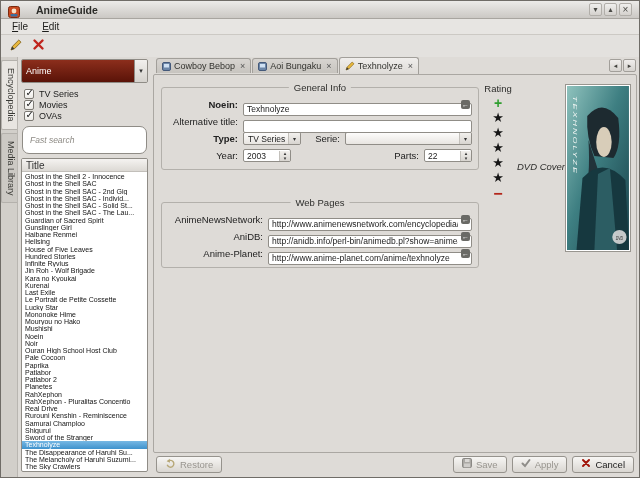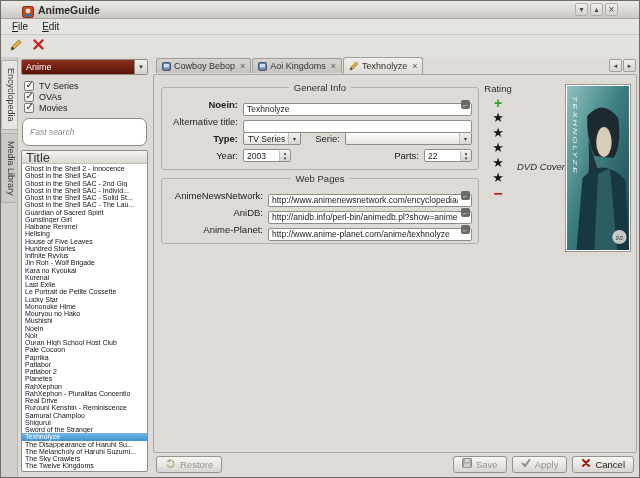--- a/index.html
+++ b/index.html
@@ -7,22 +7,22 @@
   .window {
     width:640px; height:478px;
     border:1px solid #6f6c67;
     background:#dedbd7;
     font-family:"Liberation Sans","DejaVu Sans",sans-serif;
     display:flex; flex-direction:column;
     overflow:hidden;
     color:#1c1c1c;
   }
   
-  .titlebar { height:18px; flex:none; display:flex; align-items:center; gap:4px;
-    padding:0 21px; background:linear-gradient(#ecebe9,#cbc8c4); border-bottom:1px solid #a8a5a0;}
+  .titlebar { height:18px; flex:none; display:flex; align-items:center; gap:16px;
+    padding:0 7px; background:linear-gradient(#ecebe9,#cbc8c4); border-bottom:1px solid #a8a5a0;}
   .app-icon { width:12px; height:12px; flex:none; }
   .win-title { font-size:10.5px; font-weight:bold; color:#2b2b28; }
   .win-btns { margin-left:auto; display:flex; gap:2px; }
   .win-btn { width:13px; height:13px; border-radius:2px; display:flex; align-items:center;
     justify-content:center; font-size:8px; color:#4a4a46; background:linear-gradient(#f0efed,#d4d1cd);
     border:1px solid #b1aea9; }
   .wb-min::after{content:"▾";} .wb-max::after{content:"▴";} .wb-close::after{content:"×"; font-size:10px;}
   
   .menubar { height:16px; flex:none; display:flex; align-items:center; padding-left:4px;
     background:#e7e5e2; border-bottom:1px solid #ccc9c4; }
@@ -36,40 +36,40 @@
   .body { flex:1; display:flex; min-height:0; }
   .side-strip { width:17px; flex:none; background:#d2cfca; border-right:1px solid #b9b6b1;
     display:flex; flex-direction:column; gap:3px; padding-top:3px; }
   .side-tab { writing-mode:vertical-rl; font-size:9px; color:#39settings;
     color:#3a3a36; padding:7px 1px; border:1px solid #b4b1ac; border-right:none;
     border-radius:2px 0 0 2px; background:#ccc9c4; }
   .side-tab.active { background:#e8e5e1; }
   
   .left-panel { width:133px; flex:none; display:flex; flex-direction:column;
     padding:2px 3px 5px 3px; min-height:0; }
-  .category-combo { height:16px; flex:none; display:flex; align-items:stretch;
+  .category-combo { height:24px; flex:none; display:flex; align-items:stretch;
     border:1px solid #8f8c86; border-radius:2px; overflow:hidden; margin-bottom:2px; }
   .combo-fill { flex:1; background:linear-gradient(#8c2e1c,#5a1308); color:#fff; font-size:9px;
     display:flex; align-items:center; padding-left:4px; }
   .combo-arrow-btn { width:13px; border-left:1px solid #8f8c86;
     background:linear-gradient(#f2f0ed,#d5d2cd); display:flex; align-items:center; justify-content:center; }
   .combo-arrow-btn::after { content:"▾"; font-size:7px; color:#333; }
   .filters { flex:none; padding:3px 0 2px 3px; }
   .filter-row { display:flex; align-items:center; gap:5px; height:11px; font-size:9px; }
   .checkbox { width:10px; height:10px; flex:none; border:1px solid #7d7a74; border-radius:2px;
     background:linear-gradient(#ffffff,#eceae6); position:relative; }
   .checkbox.checked::after { content:"✓"; position:absolute; left:0.5px; top:-2.5px;
     font-size:10px; font-weight:bold; color:#161616; }
   .fast-search { height:28px; flex:none; margin:3px 1px 4px 1px; border:1px solid #8f8c86;
     border-radius:7px; font-size:8.5px; padding:0 7px; font-family:inherit; color:#333; }
   .fast-search::placeholder { font-style:italic; color:#8d8a84; }
   .list-wrap { flex:1; min-height:0; border:1px solid #8f8c86; border-radius:2px; background:#fff;
     display:flex; flex-direction:column; overflow:hidden; }
   .list-header { height:13px; flex:none; display:flex; align-items:center; padding:0 4px;
-    font-size:13px; color:#333; background:linear-gradient(#f5f3f1,#dcd9d4);
+    font-size:10px; color:#333; background:linear-gradient(#f5f3f1,#dcd9d4);
     border-bottom:1px solid #c2bfba; }
   .title-list { flex:1; overflow:hidden; padding-top:1px; }
   .t-item { height:7.25px; line-height:7.25px; font-size:7px; padding:0 3px;
     white-space:nowrap; overflow:hidden; color:#121212; }
   .t-item.selected { background:linear-gradient(#77b8e4,#3f92cc); color:#fff; }
   
   .main-panel { flex:1; min-width:0; display:flex; flex-direction:column; padding:0 2px; }
   .tab-bar { height:17px; flex:none; display:flex; align-items:flex-end; padding-left:3px; }
   .tab { display:flex; align-items:center; gap:3px; height:15px; padding:0 5px; font-size:9px;
     border:1px solid #a29f9a; border-bottom:none; border-radius:3px 3px 0 0; margin-right:1px;
@@ -77,21 +77,21 @@
   .tab.active { background:linear-gradient(#f0eeec,#dedbd7); height:17px; }
   .tab-icon { display:flex; align-items:center; }
   .tab-close { font-size:9px; color:#555; margin-left:2px; line-height:9px; }
   .tab-scrollers { margin-left:auto; display:flex; gap:1px; padding:0 1px 2px 0; }
   .tab-scroller { width:13px; height:13px; border:1px solid #a29f9a; border-radius:2px;
     background:linear-gradient(#f0eeec,#d6d3cf); display:flex; align-items:center;
     justify-content:center; font-size:7px; color:#44443f; }
   .content-frame { flex:1; min-height:0; border:1px solid #aaa7a2; border-radius:2px;
     display:flex; align-items:flex-start; gap:6px; padding:8px 5px 4px 7px; background:#dedbd7; }
   
-  .form-col { flex:1; min-width:0; display:flex; flex-direction:column; gap:4px; }
+  .form-col { flex:1; min-width:0; display:flex; flex-direction:column; gap:28px; }
   .groupbox { position:relative; border:1px solid #b3b0ab; border-radius:3px;
     padding:10px 6px 3px 6px; margin-top:4px; }
   .group-title { position:absolute; top:-6px; left:50%; transform:translateX(-50%);
     background:#dedbd7; padding:0 5px; font-size:9.5px; color:#2e2e2c; white-space:nowrap; }
   .f-row { display:flex; align-items:center; gap:5px; margin-bottom:4px; }
   .f-label { width:70px; flex:none; text-align:right; font-size:9.5px; color:#222; }
   .web-label { width:95px; }
   .bold { font-weight:bold; }
   .text-field { position:relative; flex:1; height:13px; }
   .text-field input { width:100%; height:100%; border:1px solid #908d87; border-radius:2px;
@@ -189,25 +189,25 @@
         <span class="combo-fill">Anime</span>
         <span class="combo-arrow-btn"></span>
       </div>
       <div class="filters" id="filters">
           <div class="filter-row">
             <span class="checkbox checked"></span>
             <span>TV Series</span>
           </div>
           <div class="filter-row">
             <span class="checkbox checked"></span>
-            <span>OVAs</span>
+            <span>Movies</span>
           </div>
           <div class="filter-row">
             <span class="checkbox checked"></span>
-            <span>Movies</span>
+            <span>OVAs</span>
           </div>
         </div>
       <input class="fast-search" placeholder="Fast search" style="">
       <div class="list-wrap">
         <div class="list-header">Title</div>
         <div class="title-list" id="title-list">
             <div class="t-item">Ghost in the Shell 2 - Innocence</div>
             <div class="t-item">Ghost in the Shell SAC</div>
             <div class="t-item">Ghost in the Shell SAC - 2nd Gig</div>
             <div class="t-item">Ghost in the Shell SAC - Individ...</div>
@@ -270,21 +270,21 @@
               <span>Cowboy Bebop</span>
               <span class="tab-close">×</span>
             </div>
             <div class="tab">
               <span class="tab-icon">
                 <svg width="9" height="9" viewBox="0 0 9 9">
                   <rect x="0.5" y="0.5" width="8" height="8" rx="1.5" fill="#6d87a8" stroke="#44597a"></rect>
                   <rect x="2" y="2" width="5" height="3.5" fill="#cfe0f2"></rect>
                 </svg>
               </span>
-              <span>Aoi Kingdoms</span>
+              <span>Aoi Bungaku</span>
               <span class="tab-close">×</span>
             </div>
             <div class="tab active">
               <span class="tab-icon">
                 <svg width="10" height="10" viewBox="0 0 10 10">
                   <path d="M1 9 L2 6.2 L7.2 1 L9 2.8 L3.8 8 Z" fill="#e8b73c" stroke="#7a5c14" stroke-width="0.6"></path>
                   <path d="M1 9 L2 6.2 L3.8 8 Z" fill="#3a3a3a"></path>
                 </svg>
               </span>
               <span>Texhnolyze</span>

